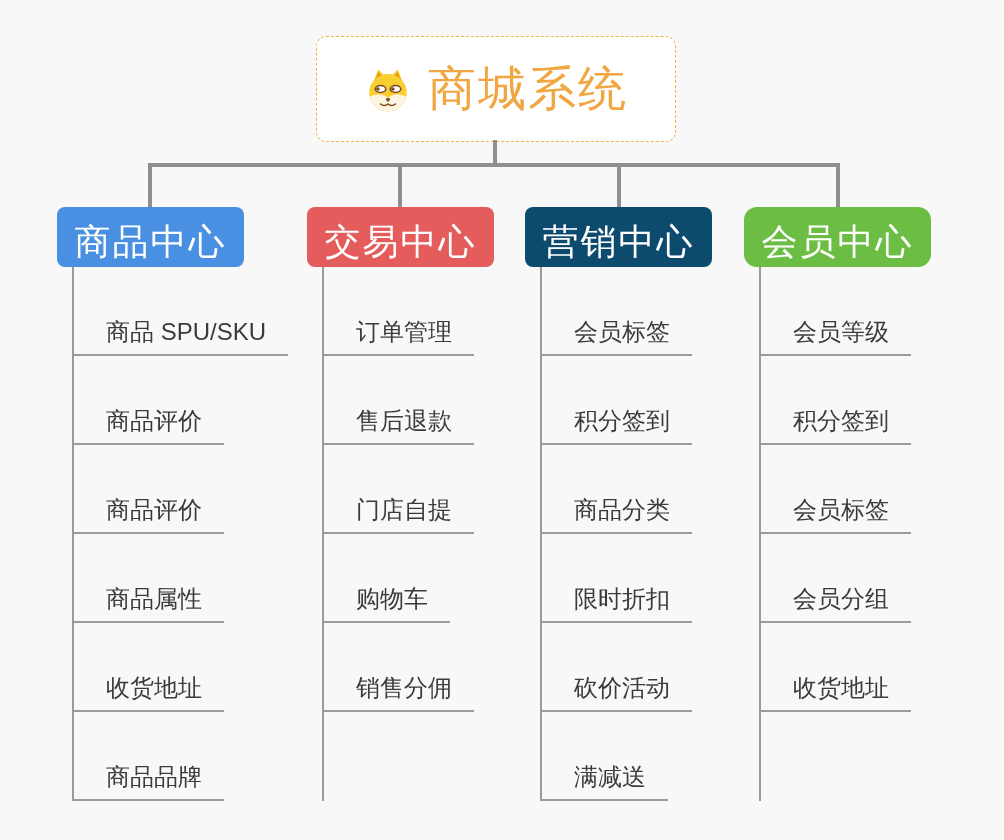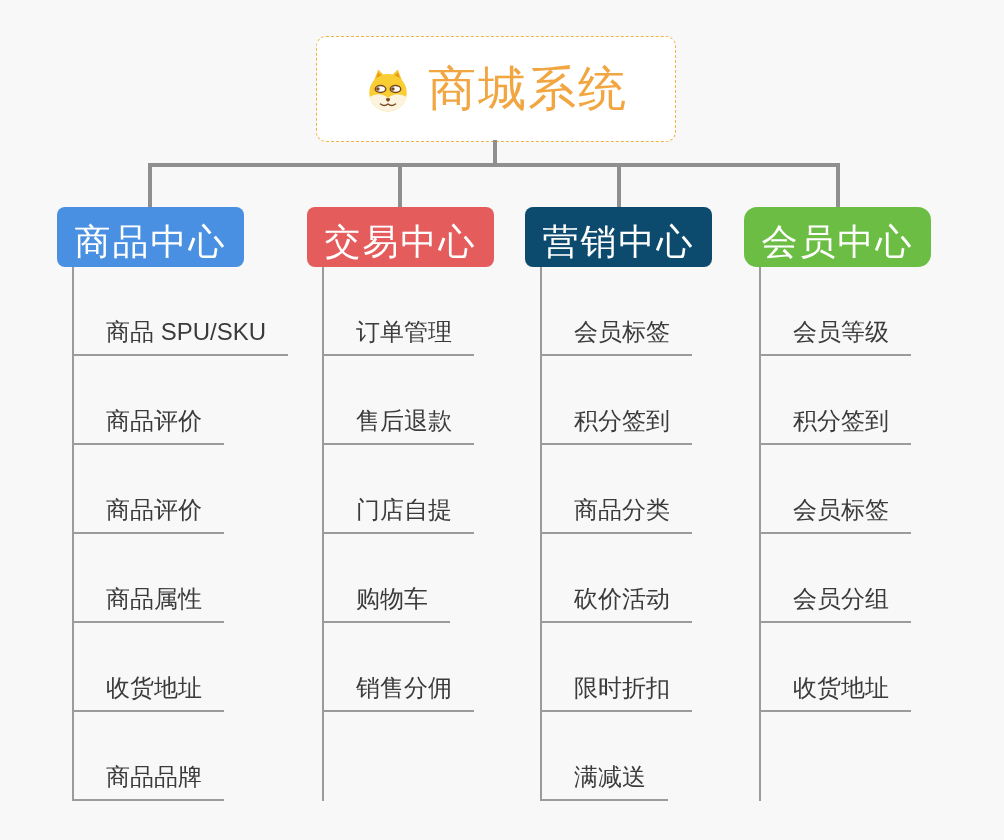--- a/index.html
+++ b/index.html
@@ -180,24 +180,24 @@
         <li class="branch-item">
           <span class="item-label">会员标签</span>
         </li>
         <li class="branch-item">
           <span class="item-label">积分签到</span>
         </li>
         <li class="branch-item">
           <span class="item-label">商品分类</span>
         </li>
         <li class="branch-item">
+          <span class="item-label">限时折扣</span>
+        </li>
+        <li class="branch-item">
           <span class="item-label">砍价活动</span>
-        </li>
-        <li class="branch-item">
-          <span class="item-label">限时折扣</span>
         </li>
         <li class="branch-item">
           <span class="item-label">满减送</span>
         </li>
       </ul>
   </div>
 
   <div class="branch b3">
     <div class="branch-header" style="background: rgb(107, 190, 67); border-radius: 13px;">
       <span>会员中心</span>

